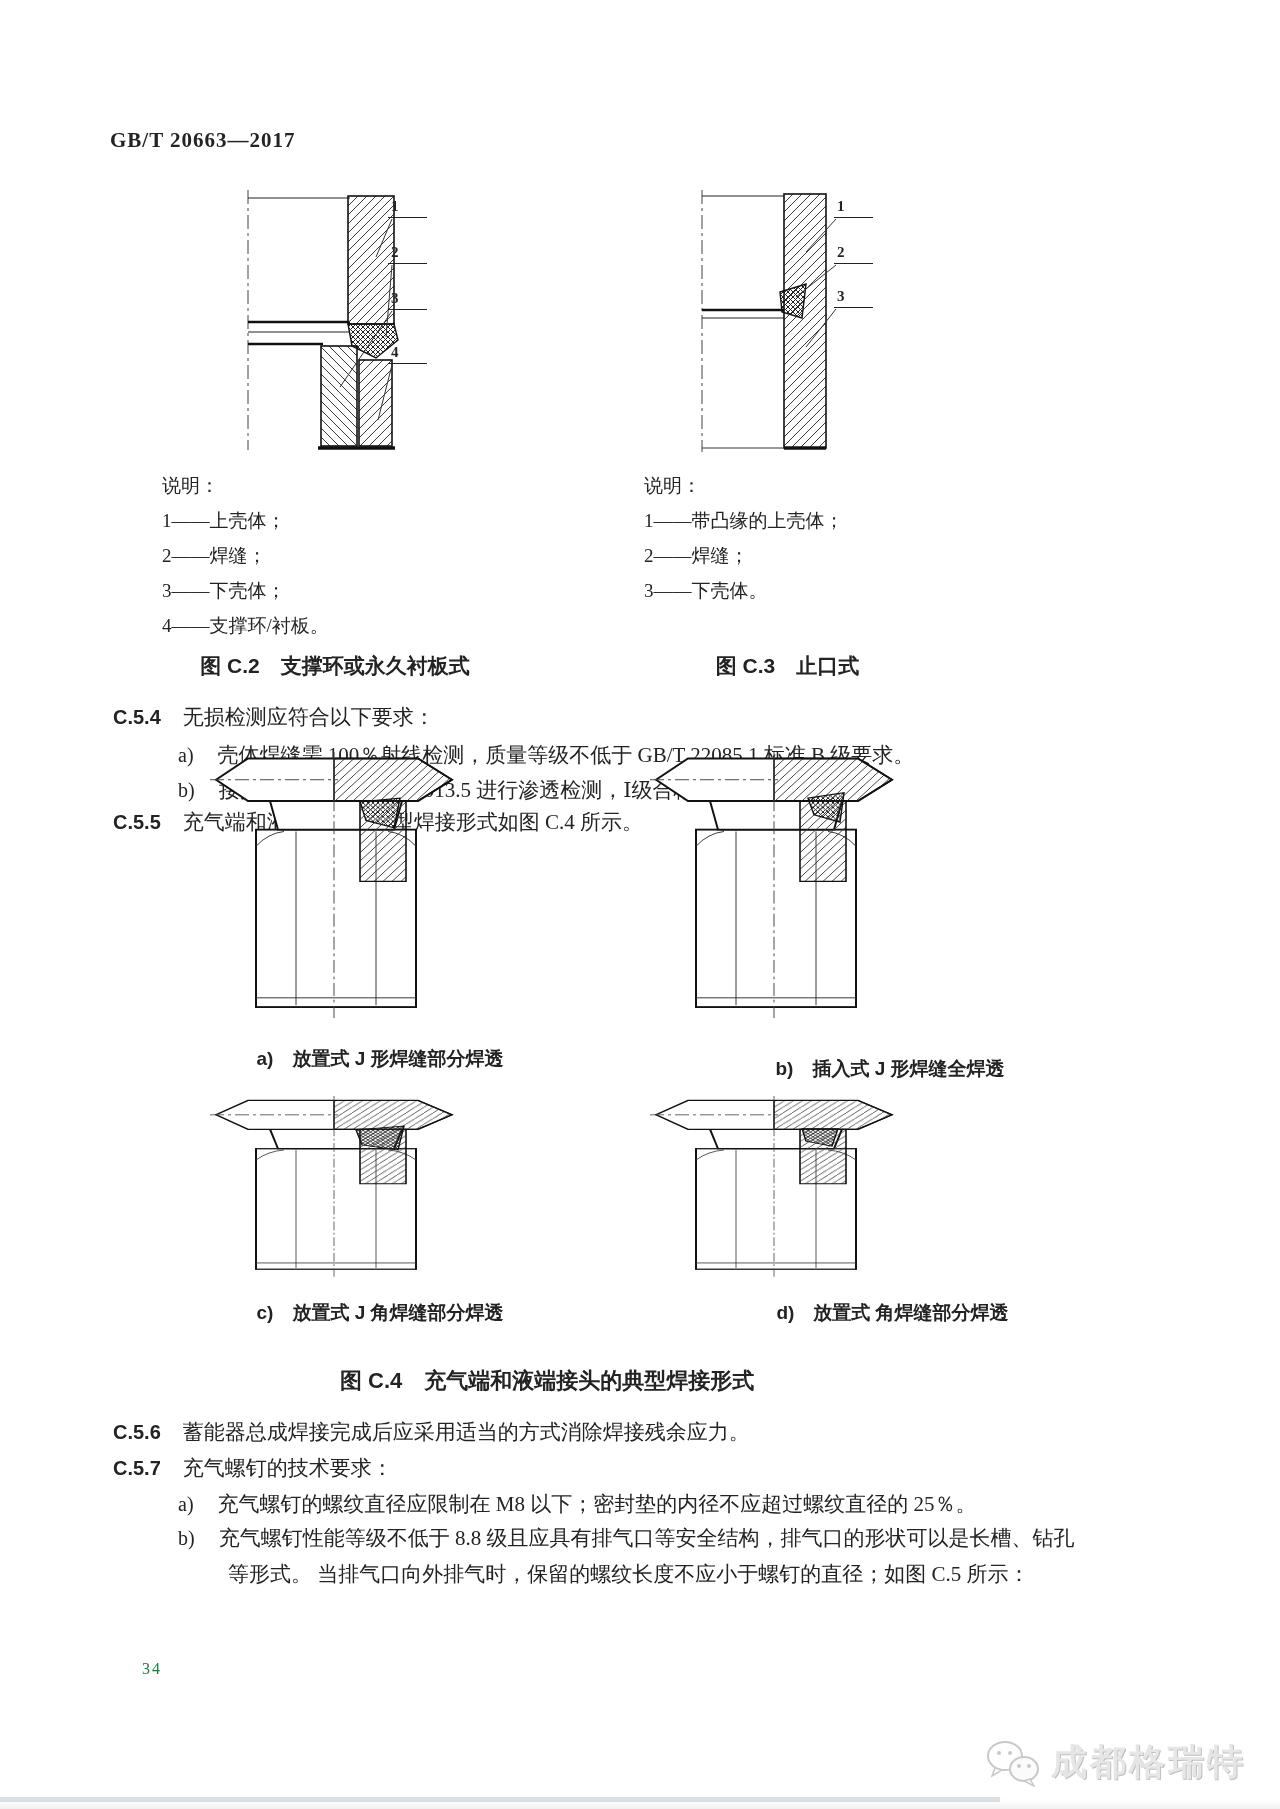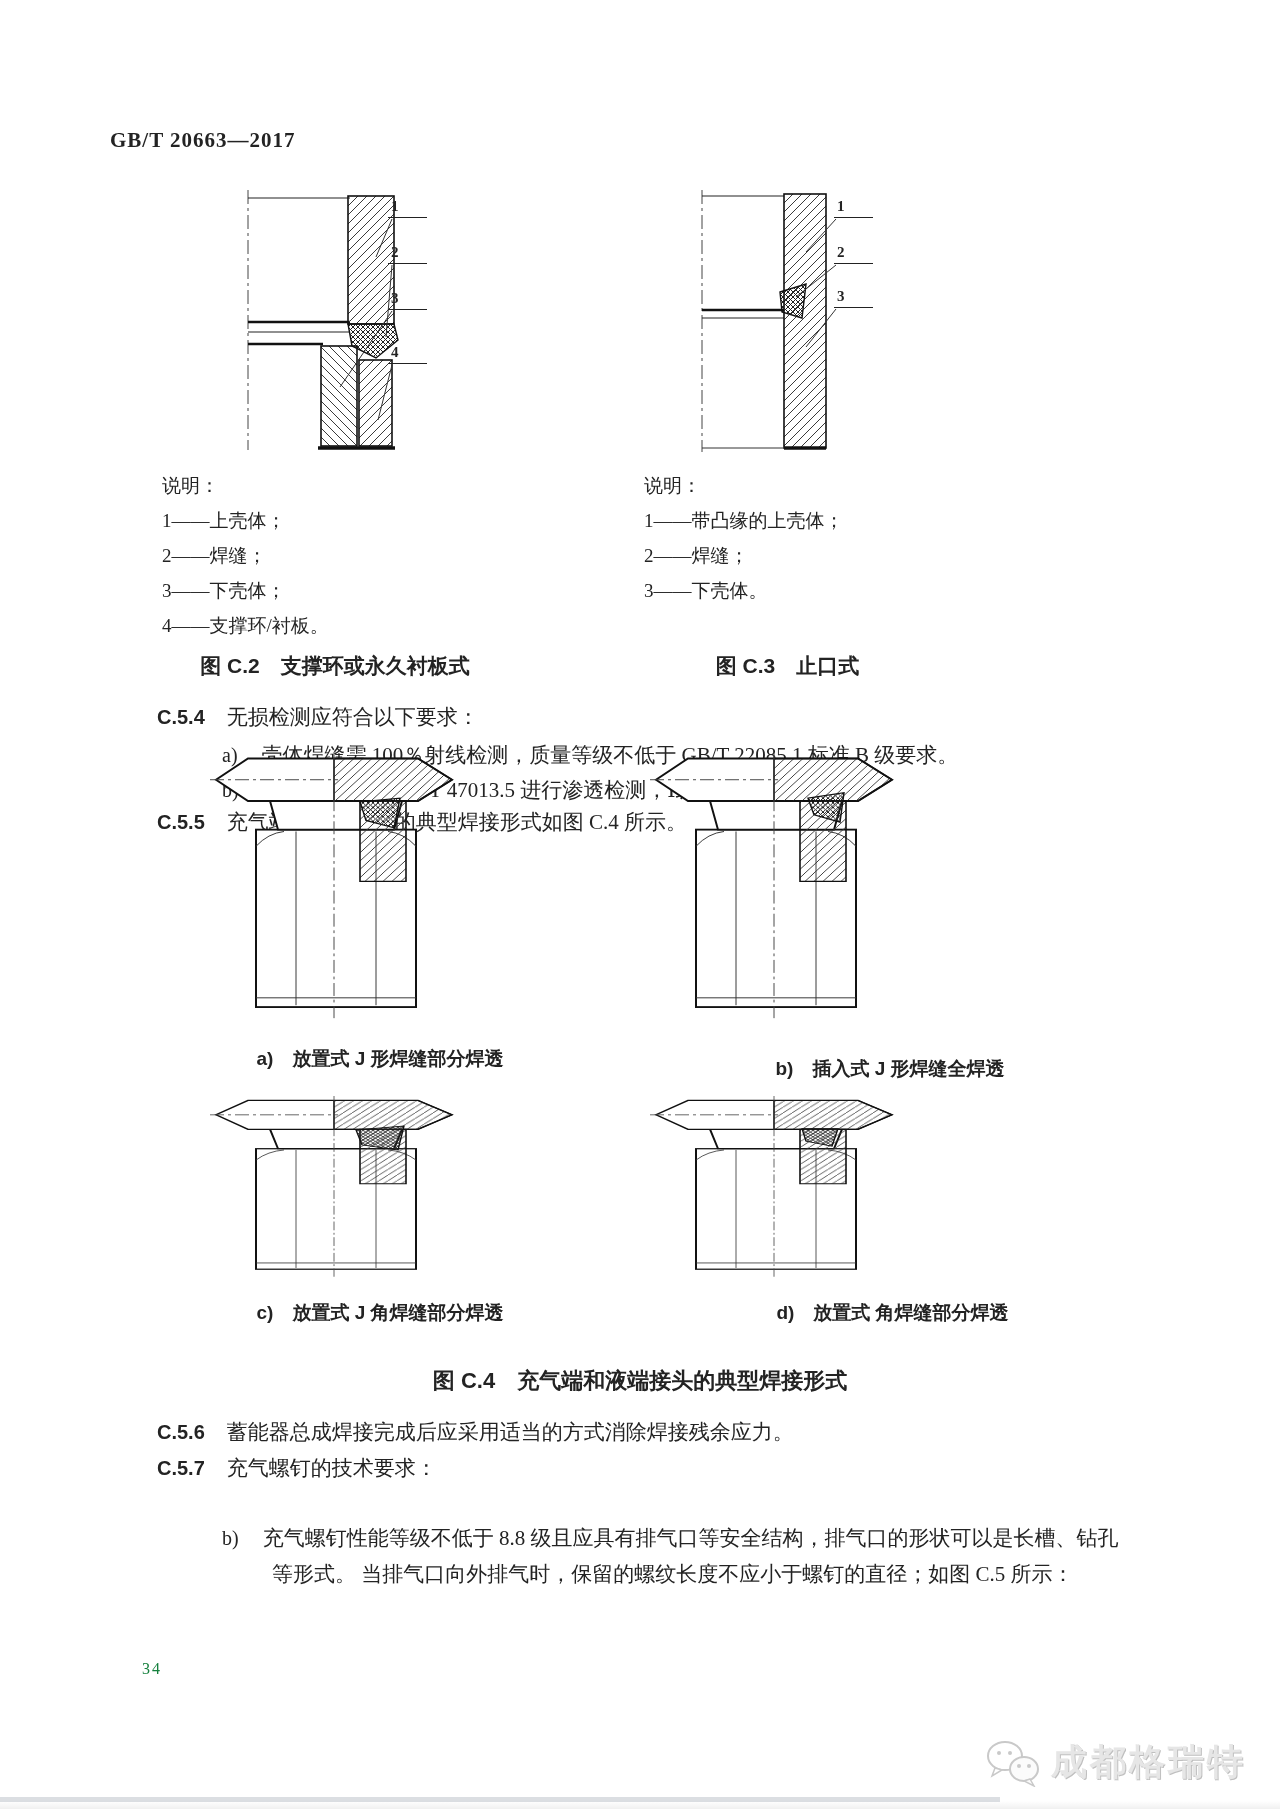--- a/index.html
+++ b/index.html
@@ -3,28 +3,28 @@
 <meta charset="utf-8">
 <style>
   html,body{margin:0;padding:0;background:#ffffff;}
   .page{
     position:relative;width:1280px;height:1809px;background:#ffffff;overflow:hidden;
     font-family:"Liberation Serif","DejaVu Serif",serif;color:#232323;padding-left:28px;
   }
   .abs{position:absolute;}
   
   .hdr{font-size:21px;font-weight:bold;letter-spacing:1px;}
-  .body-line{font-size:21px;white-space:nowrap;margin-left:44px;}
+  .body-line{font-size:21px;white-space:nowrap;}
   .clause-num{font-family:"Liberation Sans","DejaVu Sans",sans-serif;font-weight:bold;margin-right:22px;font-size:20px;}
   .item-num{font-size:20px;margin-right:24px;}
   .legend{font-size:19px;line-height:35px;white-space:nowrap;}
   .legend div{height:35px;}
   .figcap{font-family:"Liberation Sans","DejaVu Sans",sans-serif;font-weight:bold;font-size:21px;text-align:center;white-space:nowrap;}
   .subcap{font-family:"Liberation Sans","DejaVu Sans",sans-serif;font-weight:bold;font-size:19px;text-align:center;white-space:nowrap;}
-  .maincap{font-family:"Liberation Sans","DejaVu Sans",sans-serif;font-weight:bold;font-size:22px;text-align:center;white-space:nowrap;}
+  .maincap{font-family:"Liberation Sans","DejaVu Sans",sans-serif;font-weight:bold;font-size:22px;white-space:nowrap;}
   .pagenum{font-size:16px;color:#15803d;letter-spacing:2px;}
   
   svg{display:block;}
   .ln   {stroke:#222;stroke-width:1.2;fill:none;}
   .lnb  {stroke:#111;stroke-width:2.4;fill:none;}
   .lnb2 {stroke:#111;stroke-width:3.6;fill:none;}
   .thin {stroke:#333;stroke-width:1;fill:none;}
   .cl   {stroke:#444;stroke-width:1;stroke-dasharray:14 4 3 4;fill:none;}
   .h1f  {fill:url(#hp1);stroke:#111;stroke-width:1.6;}
   .h2f  {fill:url(#hp2);stroke:#111;stroke-width:1.6;}
@@ -184,20 +184,23 @@
   <div class="abs subcap" style="left:765px;top:1300px;width:255px;">d)　放置式 角焊缝部分焊透</div>
 
   <div class="abs maincap" style="left:340px;top:1366px;width:600px;">图 C.4　充气端和液端接头的典型焊接形式</div>
 
   <div class="abs body-line" style="left:113px;top:1418px;">
     <span class="clause-num">C.5.6</span><span>蓄能器总成焊接完成后应采用适当的方式消除焊接残余应力。</span>
   </div>
   <div class="abs body-line" style="left:113px;top:1454px;">
     <span class="clause-num">C.5.7</span><span>充气螺钉的技术要求：</span>
   </div>
+  <div class="abs body-line" style="left:178px;top:1490px;">
+    <span class="item-num">a)</span><span>充气螺钉的螺纹直径应限制在 M8 以下；密封垫的内径不应超过螺纹直径的 25％。</span>
+  </div>
   <div class="abs body-line" style="left:178px;top:1524px;">
     <span class="item-num">b)</span><span>充气螺钉性能等级不低于 8.8 级且应具有排气口等安全结构，排气口的形状可以是长槽、钻孔</span>
   </div>
   <div class="abs body-line" style="left:228px;top:1560px;">等形式。 当排气口向外排气时，保留的螺纹长度不应小于螺钉的直径；如图 C.5 所示：</div>
 
   <div class="abs pagenum" style="left:142px;top:1660px;">34</div>
 
   <div class="abs wm" style="left:985px;top:1738px;justify-content:flex-end;">
     <svg width="56" height="48" viewBox="0 0 56 48">
       <ellipse cx="20" cy="17" rx="17" ry="14" fill="#ffffff" stroke="#c9c9c9" stroke-width="2"></ellipse>

